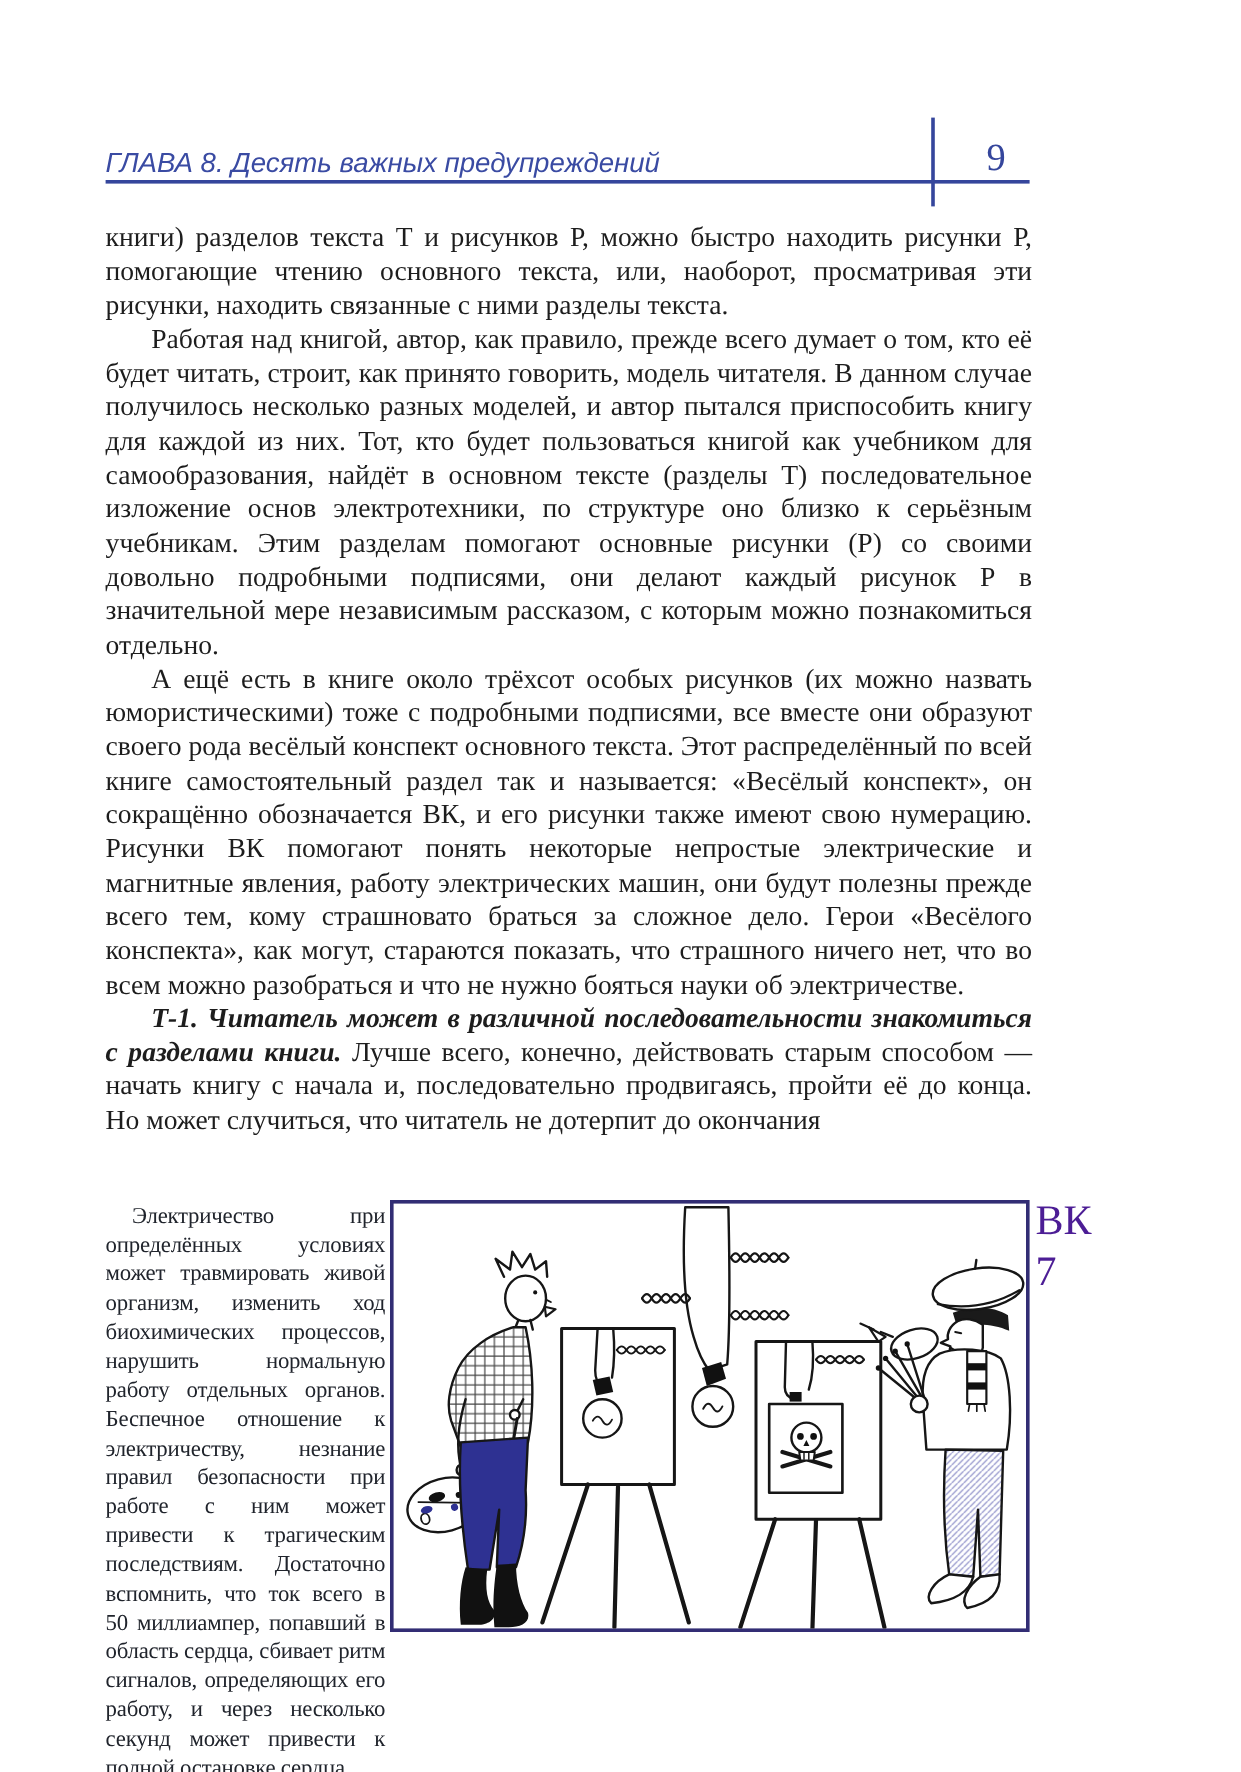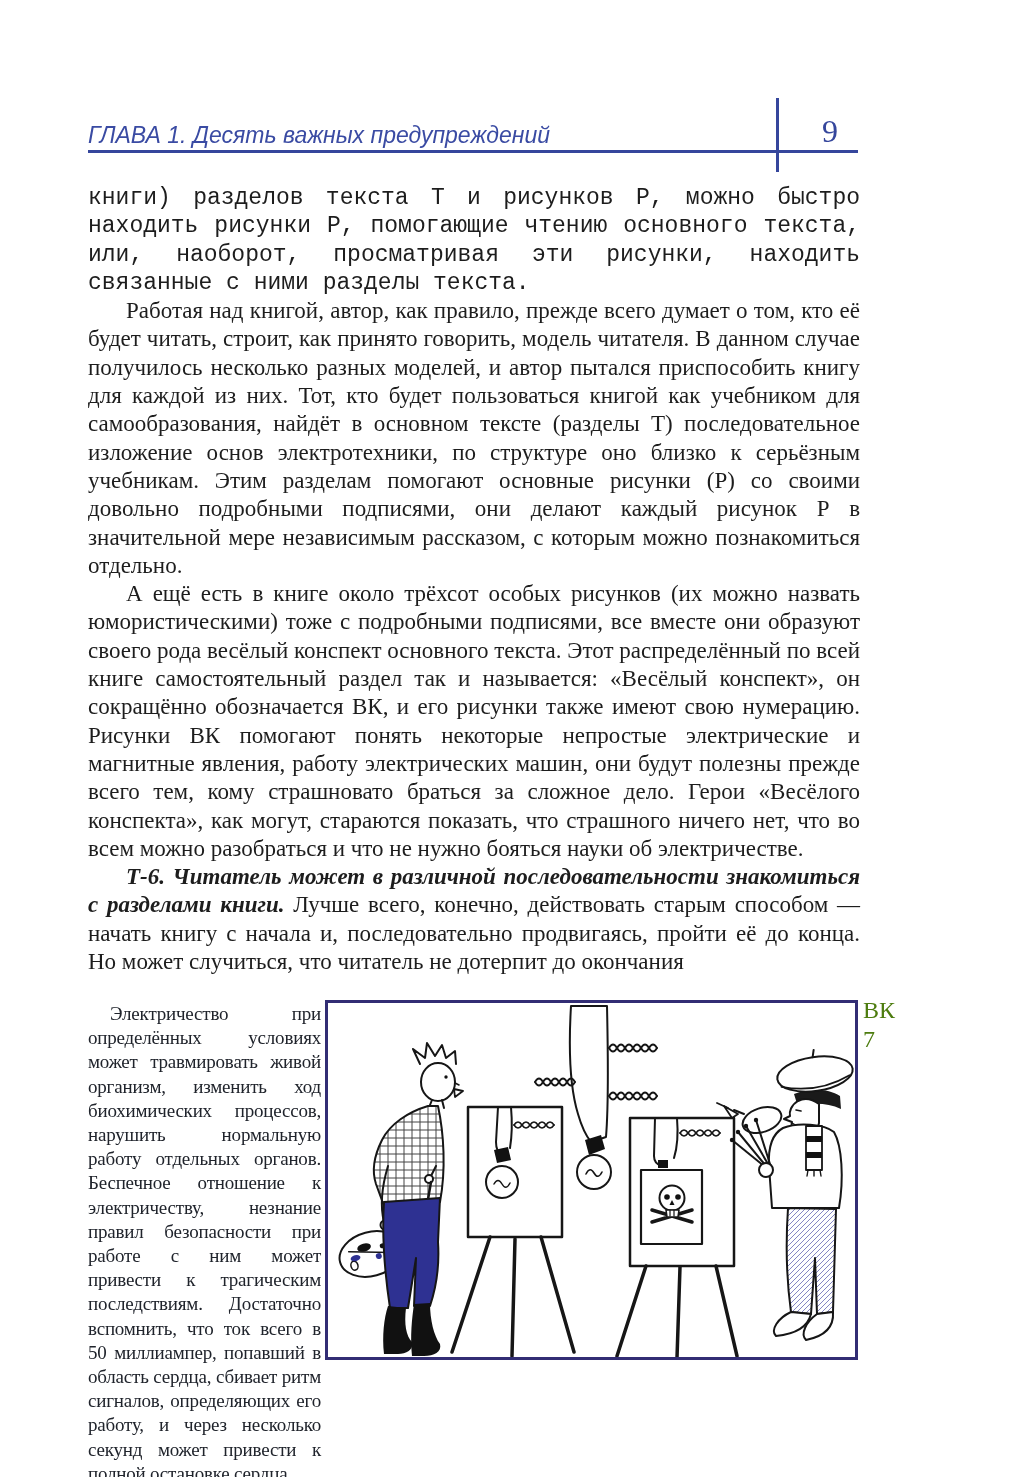--- a/index.html
+++ b/index.html
@@ -18,54 +18,54 @@
   .pagenum{
     position:absolute;left:806px;top:113px;width:48px;text-align:center;
     font-size:32px;color:#35469c;
   }
   
   .body-text{
     position:absolute;left:88px;top:184px;width:772px;
     font-size:23px;line-height:28.3px;text-align:justify;color:#1d1d1d;
   }
   .body-text p{margin:0;text-indent:38px;}
-  .body-text p.noindent{text-indent:0;font-family:Liberation Mono, monospace;}
+  .body-text p.noindent{text-indent:0;}
   .lead{font-weight:bold;font-style:italic;}
   
   .figure-caption{
     position:absolute;left:88px;top:1002px;width:233px;
     font-size:19px;line-height:24.2px;text-align:justify;text-indent:22px;
     color:#20242c;letter-spacing:-0.2px;
   }
   
   .figure-box{
     position:absolute;left:325px;top:1000px;width:527px;height:354px;
     border:3px solid #322d74;background:#ffffff;box-sizing:content-box;
   }
   .figure-box svg{display:block;width:100%;height:100%;}
   .figure-label{
     position:absolute;left:863px;top:996px;
-    font-size:24px;line-height:1.22;color:#4d7c0f;
+    font-size:35px;line-height:1.22;color:#4c1d95;
   }
 </style>
 </head>
 <body>
 
 <div class="page">
 
-  <span class="chapter">ГЛАВА 1. Десять важных предупреждений</span>
+  <span class="chapter">ГЛАВА 8. Десять важных предупреждений</span>
   <div class="vrule"></div>
   <div class="hrule"></div>
   <span class="pagenum">9</span>
 
   <div class="body-text">
     <p class="noindent">книги) разделов текста Т и рисунков Р, можно быстро находить рисунки Р, помогающие чтению основного текста, или, наоборот, просматривая эти рисунки, находить связанные с ними разделы текста.</p>
     <p>Работая над книгой, автор, как правило, прежде всего думает о том, кто её будет читать, строит, как принято говорить, модель читателя. В данном случае получилось несколько разных моделей, и автор пытался приспособить книгу для каждой из них. Тот, кто будет пользоваться книгой как учебником для самообразования, найдёт в основном тексте (разделы Т) последовательное изложение основ электротехники, по структуре оно близко к серьёзным учебникам. Этим разделам помогают основные рисунки (Р) со своими довольно подробными подписями, они делают каждый рисунок Р в значительной мере независимым рассказом, с которым можно познакомиться отдельно.</p>
     <p>А ещё есть в книге около трёхсот особых рисунков (их можно назвать юмористическими) тоже с подробными подписями, все вместе они образуют своего рода весёлый конспект основного текста. Этот распределённый по всей книге самостоятельный раздел так и называется: «Весёлый конспект», он сокращённо обозначается ВК, и его рисунки также имеют свою нумерацию. Рисунки ВК помогают понять некоторые непростые электрические и магнитные явления, работу электрических машин, они будут полезны прежде всего тем, кому страшновато браться за сложное дело. Герои «Весёлого конспекта», как могут, стараются показать, что страшного ничего нет, что во всем можно разобраться и что не нужно бояться науки об электричестве.</p>
-    <p><b class="lead">Т-6. Читатель может в различной последовательности знакомиться с разделами книги.</b><span> Лучше всего, конечно, действовать старым способом — начать книгу с начала и, последовательно продвигаясь, пройти её до конца. Но может случиться, что читатель не дотерпит до окончания</span></p>
+    <p><b class="lead">Т-1. Читатель может в различной последовательности знакомиться с разделами книги.</b><span> Лучше всего, конечно, действовать старым способом — начать книгу с начала и, последовательно продвигаясь, пройти её до конца. Но может случиться, что читатель не дотерпит до окончания</span></p>
   </div>
 
   <div class="figure-caption">Электричество при определённых условиях может травмировать живой организм, изменить ход биохимических процессов, нарушить нормальную работу отдельных органов. Беспечное отношение к электричеству, незнание правил безопасности при работе с ним может привести к трагическим последствиям. Достаточно вспомнить, что ток всего в 50 миллиампер, попавший в область сердца, сбивает ритм сигналов, определяющих его работу, и через несколько секунд может привести к полной остановке сердца.</div>
 
   <div class="figure-box">
     <svg viewBox="0 0 527 348" fill="none" stroke="#161616" stroke-width="2" stroke-linecap="round" stroke-linejoin="round">
       <defs>
         <pattern id="plaid" width="8" height="8" patternUnits="userSpaceOnUse">
           <rect width="8" height="8" fill="#ffffff" stroke="none"></rect>
           <path d="M0,4 H8 M4,0 V8" stroke="#444" stroke-width="1"></path>

